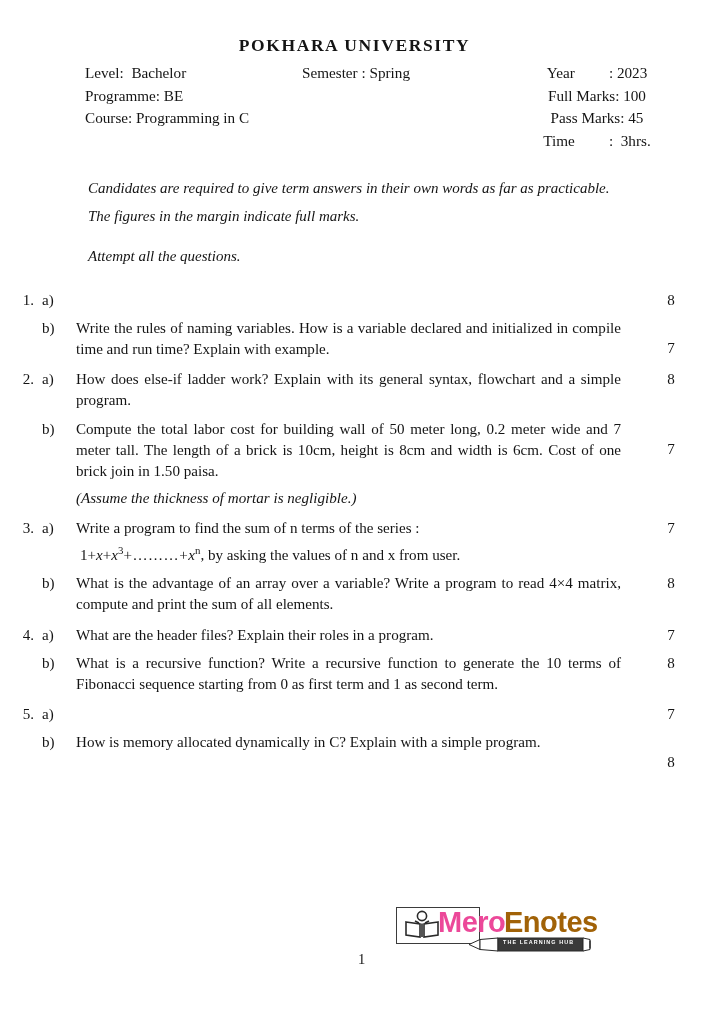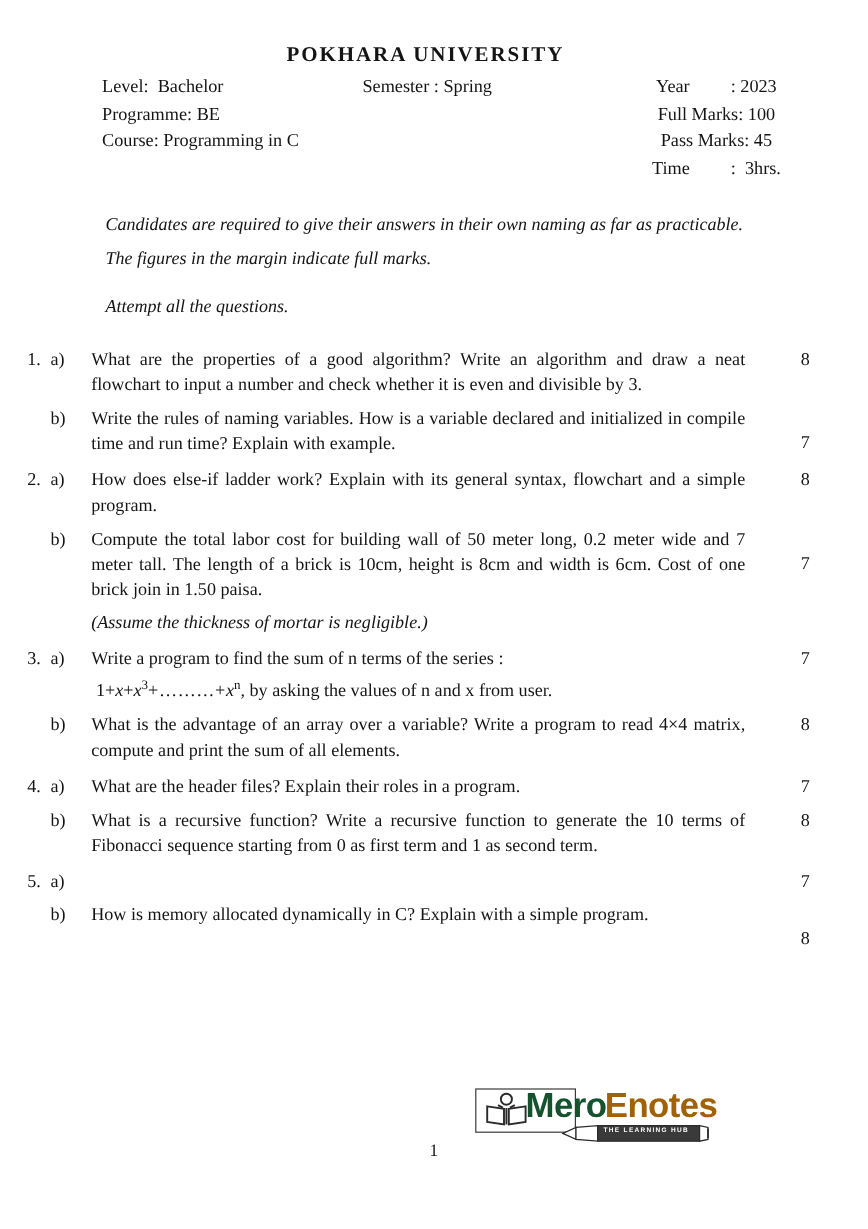--- a/index.html
+++ b/index.html
@@ -164,21 +164,21 @@
     width: 38px;
     height: 30px;
   }
   .logo-mero {
     position: absolute;
     left: 42px;
     top: 2px;
     font-family: "Liberation Sans", sans-serif;
     font-weight: bold;
     font-size: 29px;
-    color: #14532d;
+    color: #ec4899;
     letter-spacing: -0.5px;
   }
   .logo-enotes {
     position: absolute;
     left: 108px;
     top: 2px;
     font-family: "Liberation Sans", sans-serif;
     font-weight: bold;
     font-size: 29px;
     color: #a16207;
@@ -229,32 +229,31 @@
     </div>
     <div class="hdr-col-right">
       <div class="hdr-line">Year         : 2023</div>
       <div class="hdr-line">Full Marks: 100</div>
       <div class="hdr-line">Pass Marks: 45</div>
       <div class="hdr-line">Time         :  3hrs.</div>
     </div>
   </div>
 
   <div class="instructions">
-    <p>Candidates are required to give their answers in their own naming as far as practicable.</p>
+    <p>Candidates are required to give term answers in their own words as far as practicable.</p>
     <p>The figures in the margin indicate full marks.</p>
     <p class="strong-note">Attempt all the questions.</p>
   </div>
 
   <div class="questions">
 
     <div class="qgroup">
       <div class="qrow">
         <div class="qnum">1.</div>
         <div class="qlet">a)</div>
-        <div class="qtext">What are the properties of a good algorithm? Write an algorithm and draw a neat flowchart to input a number and check whether it is even and divisible by 3.</div>
         <div class="qmark">8</div>
       </div>
       <div class="qrow">
         <div class="qnum"></div>
         <div class="qlet">b)</div>
         <div class="qtext">Write the rules of naming variables. How is a variable declared and initialized in compile time and run time? Explain with example.</div>
         <div class="qmark low">7</div>
       </div>
     </div>
 

